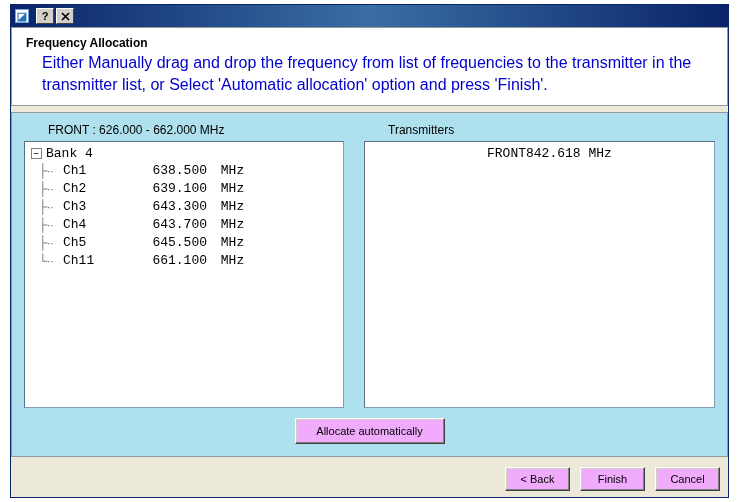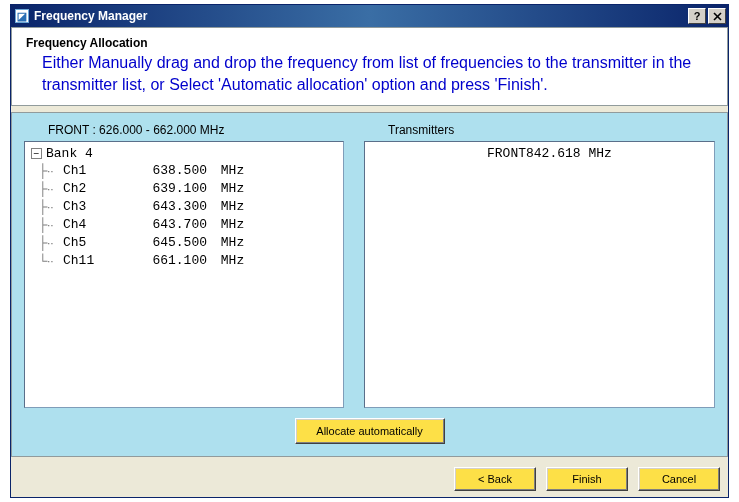--- a/index.html
+++ b/index.html
@@ -156,49 +156,48 @@
   .ch-name { display: inline-block; width: 70px; }
   .ch-freq { display: inline-block; width: 80px; text-align: right; padding-right:6px;}
   .tx-row { display: flex; white-space: pre; text-align: right; }
   .tx-name { display: inline-block; width: 155px; }
   .alloc-row {
     margin-top: 10px;
     display: flex;
     justify-content: center;
   }
   .btn {
-    background: #fde047;
+    background: #f0abfc;
     border: 1px solid #404040;
     border-top-color: #fff;
     border-left-color: #fff;
     box-shadow: inset -1px -1px 0 #808080, inset 1px 1px 0 #d4d0c8;
     font-family: Tahoma, sans-serif;
     font-size: 11px;
     text-align: center;
     cursor: default;
     padding: 0;
   }
   .btn-alloc { width: 150px; height: 26px; }
   .footer {
     margin-top: 6px;
     display: flex;
     justify-content: flex-end;
     gap: 10px;
     padding: 4px 8px 6px 0;
   }
-  .btn-nav { width: 82px; height: 24px; }
+  .btn-nav { width: 65px; height: 24px; }
 </style>
 </head>
 <body>
 
 <div class="window">
 
   <div class="titlebar">
     <span class="app-icon">◪</span>
-    <span class="title-text">Frequency Manager</span>
     <span class="titlebar-btn">?</span>
     <span class="titlebar-btn">
       <svg width="9" height="9" viewBox="0 0 9 9">
         <line x1="1" y1="1" x2="8" y2="8" stroke="#000" stroke-width="1.6"></line>
         <line x1="8" y1="1" x2="1" y2="8" stroke="#000" stroke-width="1.6"></line>
       </svg>
     </span>
   </div>
 
   <div class="client">

